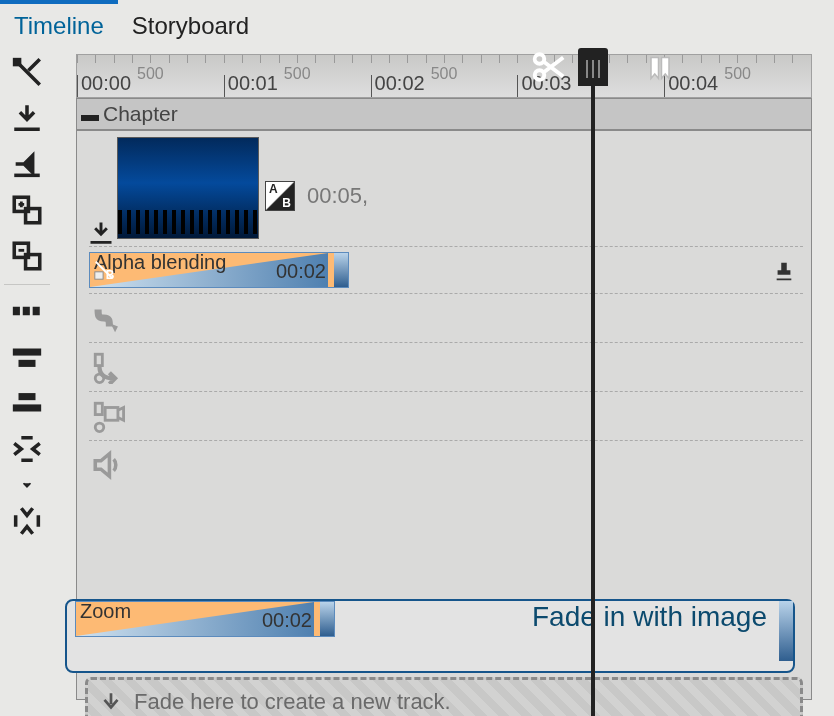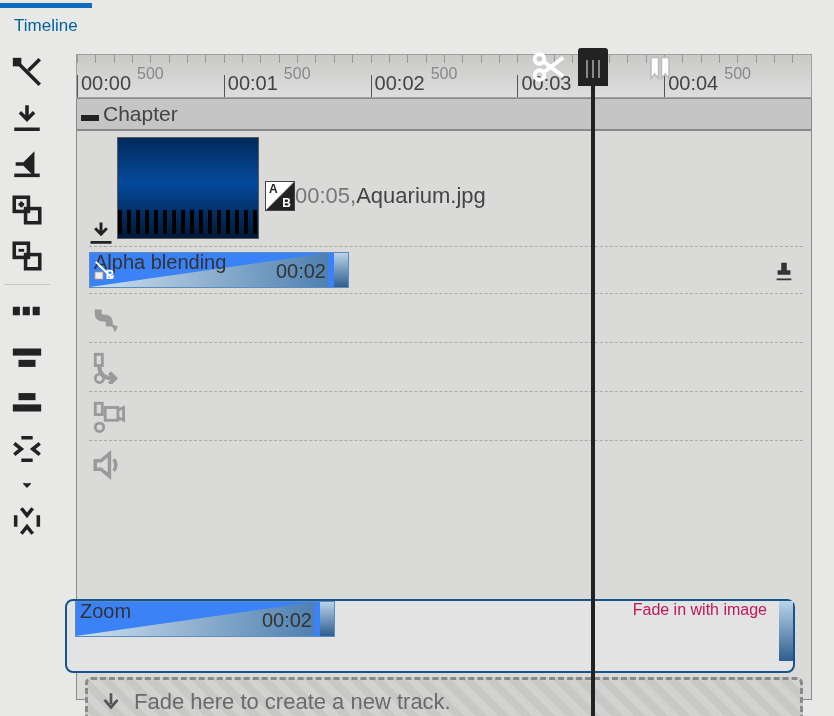--- a/index.html
+++ b/index.html
@@ -1,17 +1,17 @@
 <!DOCTYPE html>
 <html><head>
 <meta charset="utf-8">
 <style>
 html,body{margin:0;padding:0;width:834px;height:716px;background:#e8e8e6;font-family:"Segoe UI",Tahoma,sans-serif;overflow:hidden}
 .tabs{display:flex;align-items:center;height:46px;background:#e8e8e6;padding-left:0}
-.tab{padding:8px 14px;font-size:17px;color:#222;cursor:pointer}
+.tab{padding:8px 14px;font-size:24px;color:#222;cursor:pointer}
 .tab.active{color:#006399;border-top:5px solid #0f6cbf}
 .tab:not(.active){border-top:5px solid transparent}
 .tabs::after{content:"";flex:1}
 .body{display:flex;height:calc(716px - 46px)}
 .vtoolbar{width:54px;background:#e8e8e6;display:flex;flex-direction:column;align-items:center}
 .vbtn{width:46px;height:40px;display:flex;align-items:center;justify-content:center;color:#222;margin-top:6px}
 .vbtn svg{width:34px;height:34px}
 .vdivider{width:46px;height:1px;background:#c6c6c4;margin-top:8px}
 .main{flex:1;position:relative;background:#e8e8e6}
 .ruler{position:absolute;left:22px;right:22px;top:8px;height:42px;background:linear-gradient(#c9c9c7,#dedede);border:1px solid #a0a0a0;font-size:12px;color:#555}
@@ -28,48 +28,49 @@
 .playhead .grip{width:30px;height:34px;background:#222;border-radius:3px 3px 0 0;display:flex;gap:4px;justify-content:center;align-items:center;padding-top:4px}
 .playhead .grip span{width:2px;height:18px;background:#888}
 .playhead .line{position:absolute;left:13px;top:34px;width:4px;height:680px;background:#222}
 .marker2{position:absolute;top:6px;left:588px;z-index:25}
 .marker2 svg{width:36px;height:38px}
 .chapter{position:absolute;left:22px;right:22px;top:52px;background:#c5c5c5;border:1px solid #8a8a8a;height:30px;display:flex;align-items:center;font-size:21px;color:#444;z-index:5}
 .chapter .collapse{width:26px;text-align:center;color:#222}
 .tracks{position:absolute;left:22px;right:22px;top:84px;bottom:16px;background:#dadad9;border:1px solid #8a8a8a;padding-left:12px;padding-right:8px}
 .clip-thumb{position:absolute;left:28px;top:6px;width:140px;height:100px;border:1px solid #5a5a5a;background:linear-gradient(#022a5c,#044a9c 45%,#001838);overflow:hidden}
 .clip-thumb::after{content:"";position:absolute;left:0;right:0;bottom:4px;height:24px;background:repeating-linear-gradient(90deg,#000 0 4px,transparent 4px 9px)}
-.clip-meta{position:absolute;left:176px;top:50px;font-size:22px;color:#777;display:flex;align-items:center;gap:0}
+.clip-meta{position:absolute;left:176px;top:50px;font-size:22px;color:#777;display:flex;align-items:center;gap:12px}
 .ab-icon{width:28px;height:28px;border:1px solid #444;background:linear-gradient(135deg,#fff 0 48%,#222 52% 100%);position:relative}
 .ab-icon::before{content:"A";position:absolute;left:3px;top:0;font-size:12px;color:#222;font-weight:bold}
 .ab-icon::after{content:"B";position:absolute;right:3px;bottom:0;font-size:12px;color:#fff;font-weight:bold}
 .track{border-bottom:1px dashed #aaa;height:40px;position:relative;display:flex;align-items:center}
 .track.first{height:115px;border-bottom:1px dashed #aaa}
 .track .hdr-icon{width:38px;height:38px;display:flex;align-items:center;justify-content:center;color:#888}
 .track .hdr-icon svg{width:34px;height:34px}
 .track-ins-icon{position:absolute;left:-4px;top:88px}
-.wedge{position:relative;height:34px;width:258px;border:1px solid #5c8bbd;background:#3b82f6}
+.wedge{position:relative;height:34px;width:258px;border:1px solid #5c8bbd;background:#fdba74}
 .wedge::before{content:"";position:absolute;left:0;top:0;bottom:0;width:238px;background:linear-gradient(to right,#cfe1ef,#4f80b0);clip-path:polygon(0 100%,100% 0,100% 100%)}
 .wedge::after{content:"";position:absolute;right:0;top:0;bottom:0;width:14px;background:linear-gradient(#b9d3ea,#2f5e8f)}
 .wedge .wlabel{position:absolute;left:4px;top:-2px;font-size:20px;color:#333;z-index:2}
 .wedge .wtime{position:absolute;right:22px;bottom:4px;font-size:20px;color:#333;z-index:2}
 .wedge .wicon{position:absolute;left:2px;bottom:2px;z-index:2}
 .stamp{position:absolute;right:8px;bottom:6px;color:#444}
 .effects-sel{position:absolute;left:-12px;right:16px;top:468px;height:70px;border:2px solid #16558b;border-radius:8px;background:#e3e3e3;display:flex;align-items:flex-start;z-index:8}
 .effects-sel .fx-icon{width:38px;height:38px;margin-left:6px;color:#a6a6a6;font-style:italic;font-size:26px;display:flex;align-items:center;justify-content:center}
-.effects-sel .fade-lbl{margin-left:auto;margin-right:4px;font-size:16px;color:#be185d}
+.effects-sel .fade-lbl{margin-left:auto;margin-right:4px;font-size:28px;color:#0c4a6e}
 .effects-sel .endbar-r{width:14px;height:60px;margin-left:8px;background:linear-gradient(#b9d3ea,#2f5e8f)}
 .drophere{position:absolute;left:8px;right:8px;top:546px;height:44px;border:3px dashed #8a8a8a;border-radius:6px;background:repeating-linear-gradient(45deg,#d2d2d1 0 8px,#c8c8c7 8px 16px);display:flex;align-items:center;font-size:22px;color:#6a6a6a}
 .drophere svg{width:26px;height:26px;margin:0 10px;color:#555}
 </style>
 </head>
 <body>
 
 <div class="tabs">
   <div class="tab active">Timeline</div>
+  <div class="tab">Storyboard</div>
 </div>
 
 <div class="body">
   <div class="vtoolbar">
     <div class="vbtn">
         <svg viewBox="0 0 24 24">
           <path d="M3 3l18 18M21 3l-8 8" stroke="currentColor" stroke-width="2.5" fill="none"></path>
           <rect x="2" y="2" width="6" height="6" fill="currentColor"></rect>
         </svg>
       </div>
@@ -240,21 +241,20 @@
       <span>Chapter</span>
     </div>
 
     <div class="tracks">
 
       <div class="track first">
         <div class="clip-thumb"></div>
         <div class="clip-meta">
           <div class="ab-icon"></div>
           <span>00:05,</span>
-          <span style="color:#444">Aquarium.jpg</span>
         </div>
         <div class="track-ins-icon">
           <svg width="32" height="28" viewBox="0 0 24 24">
               <path d="M12 3v10m-5-5l5 5 5-5M3 20h18" stroke="#222" stroke-width="2.5" fill="none"></path>
             </svg>
         </div>
       </div>
 
       <div class="track" style="height:46px">
         <div class="wedge">

